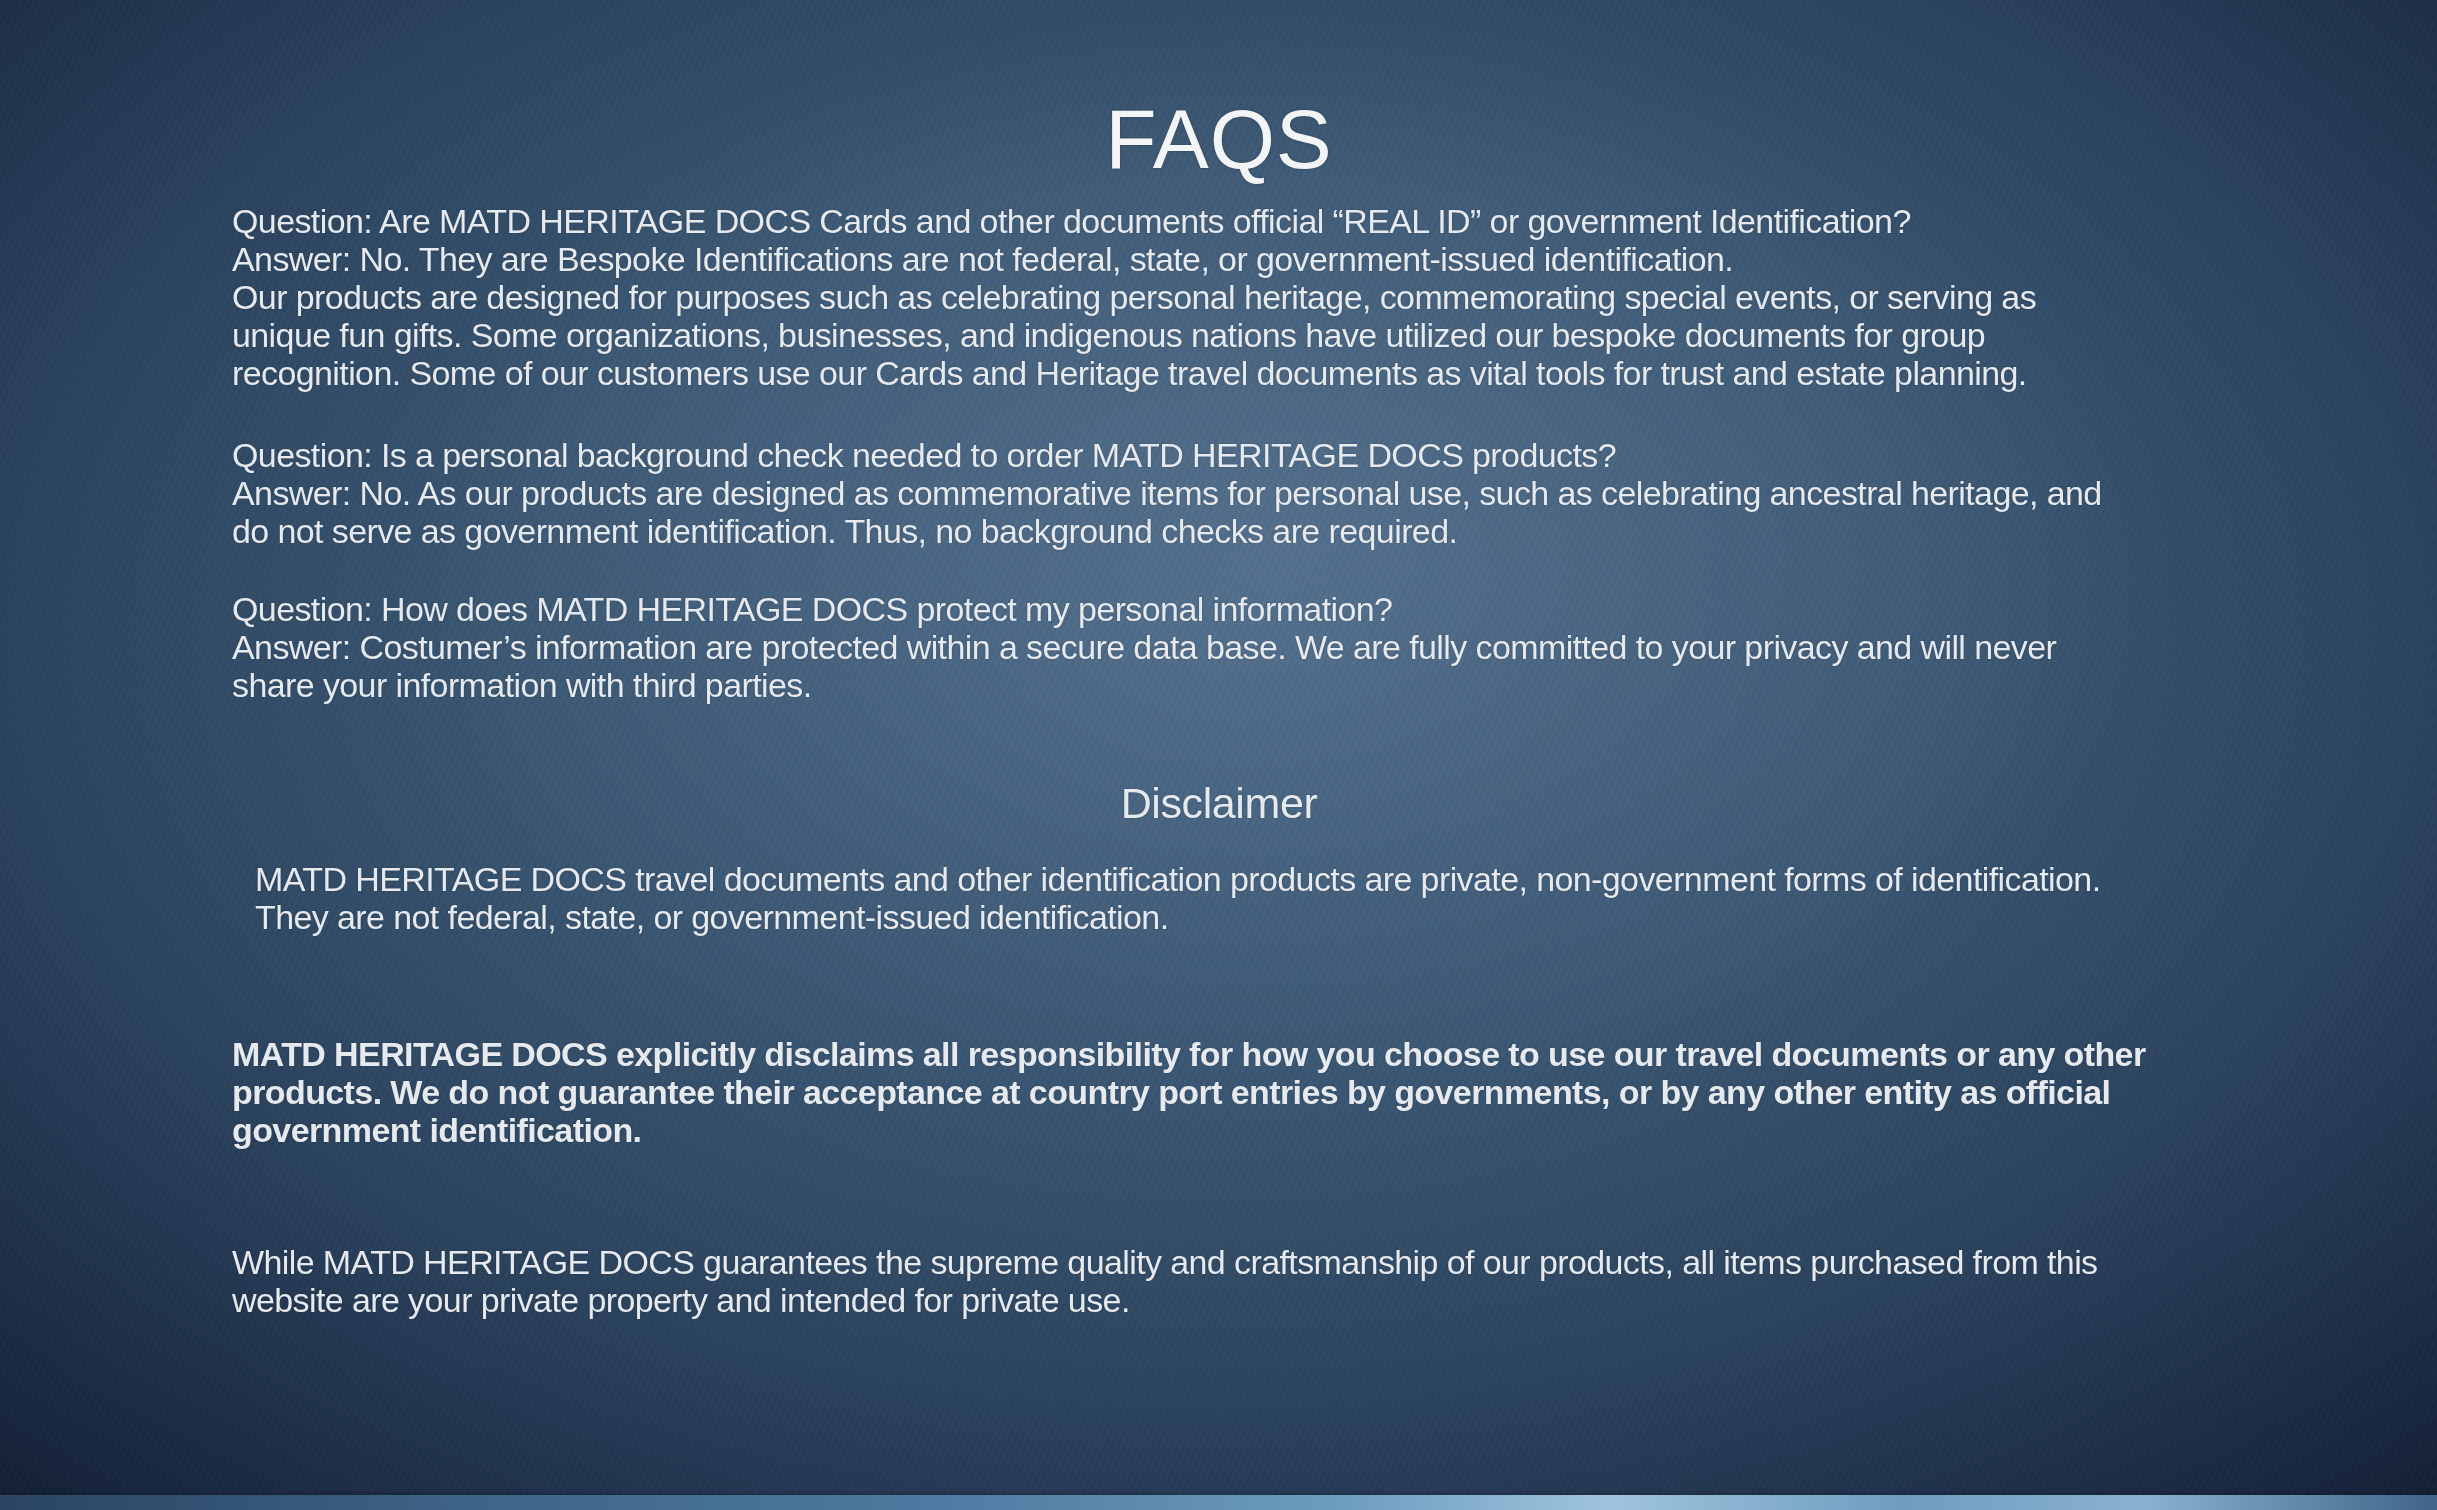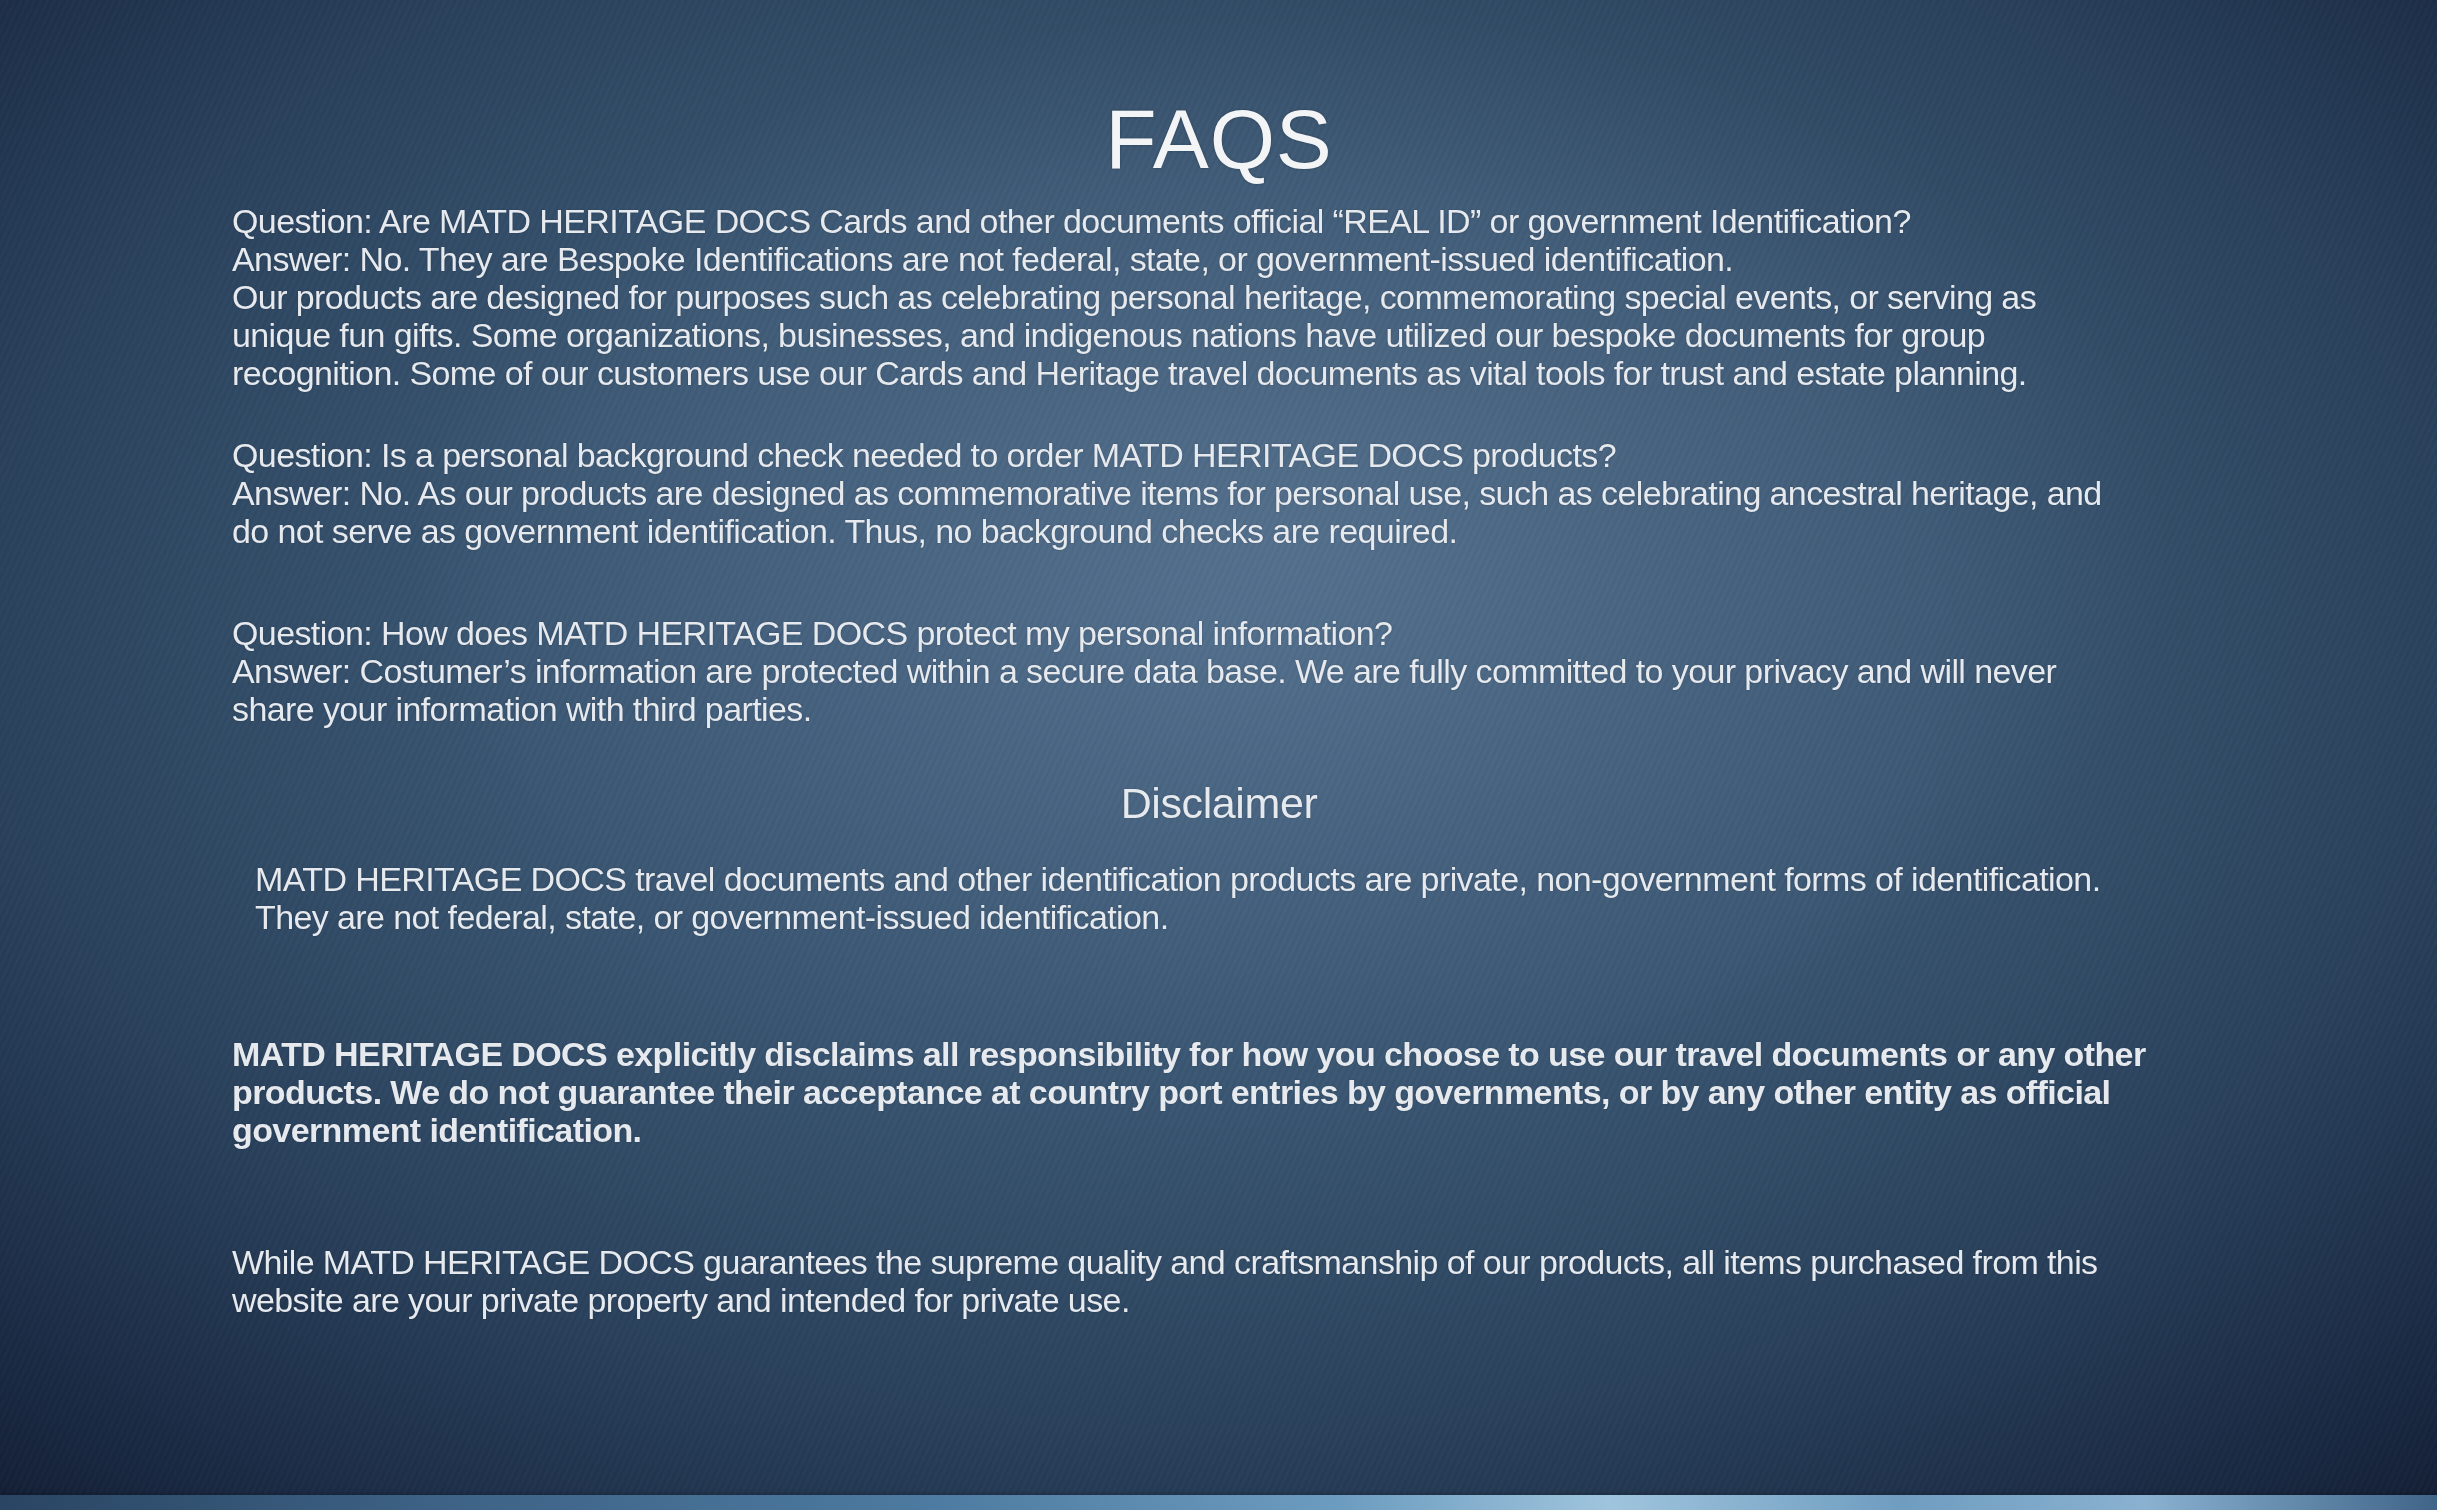--- a/index.html
+++ b/index.html
@@ -39,21 +39,21 @@
     left: 232px;
     font-size: 34px;
     line-height: 38px;
     letter-spacing: -0.6px;
     color: #e6eaee;
     white-space: pre;
     text-shadow: 0 0 1.5px rgba(20,30,45,0.4);
   }
   .b1 { top: 202px; }
   .b2 { top: 436px; }
-  .b3 { top: 590px; margin-top: 24px; }
+  .b3 { top: 590px; }
   .heading {
     position: absolute;
     top: 784px;
     left: 0;
     right: 0;
     text-align: center;
     font-size: 43px;
     line-height: 38px;
     letter-spacing: -0.4px;
     color: #e6eaee;

